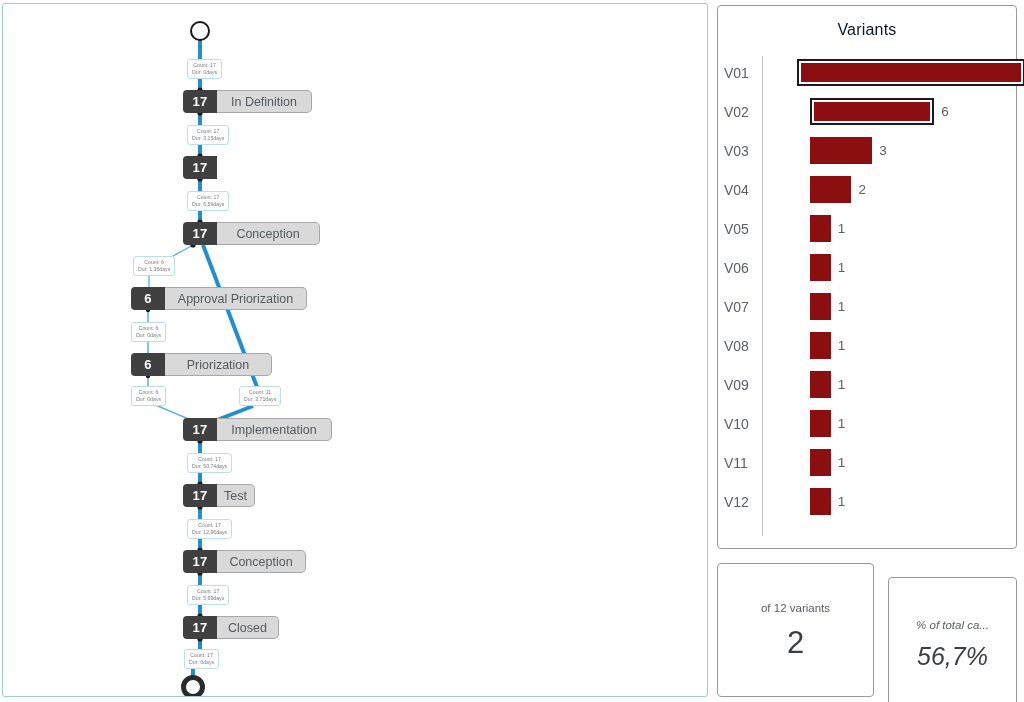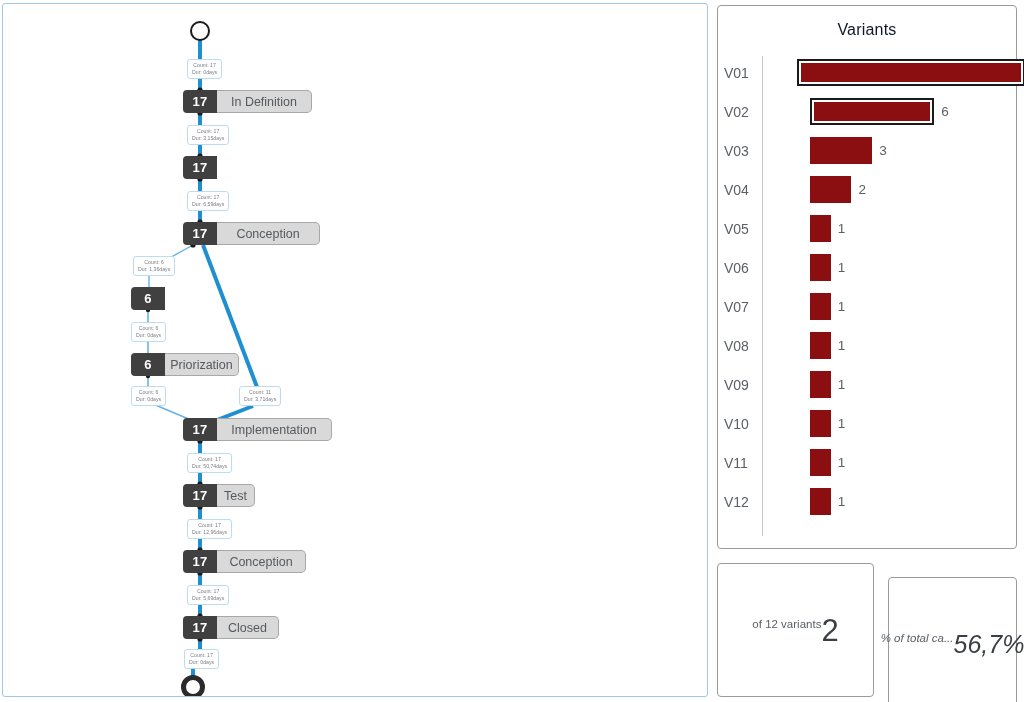--- a/index.html
+++ b/index.html
@@ -146,20 +146,21 @@
     white-space: nowrap;
   }
 
   .kpi-tile {
     position: absolute;
     background: #ffffff;
     border: 1px solid #9a9a9a;
     border-radius: 4px;
     box-sizing: border-box;
     display: flex;
+    flex-direction: column;
     align-items: center;
     justify-content: center;
   }
   #kpi-variants { left: 717px; top: 563px; width: 157px; height: 134px; }
   #kpi-cases    { left: 888px; top: 577px; width: 129px; height: 134px; font-style: italic; }
   .kpi-caption {
     font-size: 11.5px;
     color: #5b6066;
     margin-bottom: 13px;
     white-space: nowrap;
@@ -231,24 +232,25 @@
         </div>
         <div class="node" style="left: 180px; top: 152px;">
           <div class="node-count" style="width: 34px;">17</div>
         </div>
         <div class="node" style="left: 180px; top: 218px;">
           <div class="node-count" style="width: 34px;">17</div>
           <div class="node-label" style="width: 103px;">Conception</div>
         </div>
         <div class="node" style="left: 128px; top: 283px;">
           <div class="node-count" style="width: 34px;">6</div>
+          <div class="node-label" style="width: 142px;">Approval Priorization</div>
         </div>
         <div class="node" style="left: 128px; top: 349px;">
           <div class="node-count" style="width: 34px;">6</div>
-          <div class="node-label" style="width: 74px;">Priorization</div>
+          <div class="node-label" style="width: 107px;">Priorization</div>
         </div>
         <div class="node" style="left: 180px; top: 414px;">
           <div class="node-count" style="width: 34px;">17</div>
           <div class="node-label" style="width: 115px;">Implementation</div>
         </div>
         <div class="node" style="left: 180px; top: 480px;">
           <div class="node-count" style="width: 34px;">17</div>
           <div class="node-label" style="width: 38px;">Test</div>
         </div>
         <div class="node" style="left: 180px; top: 546px;">

